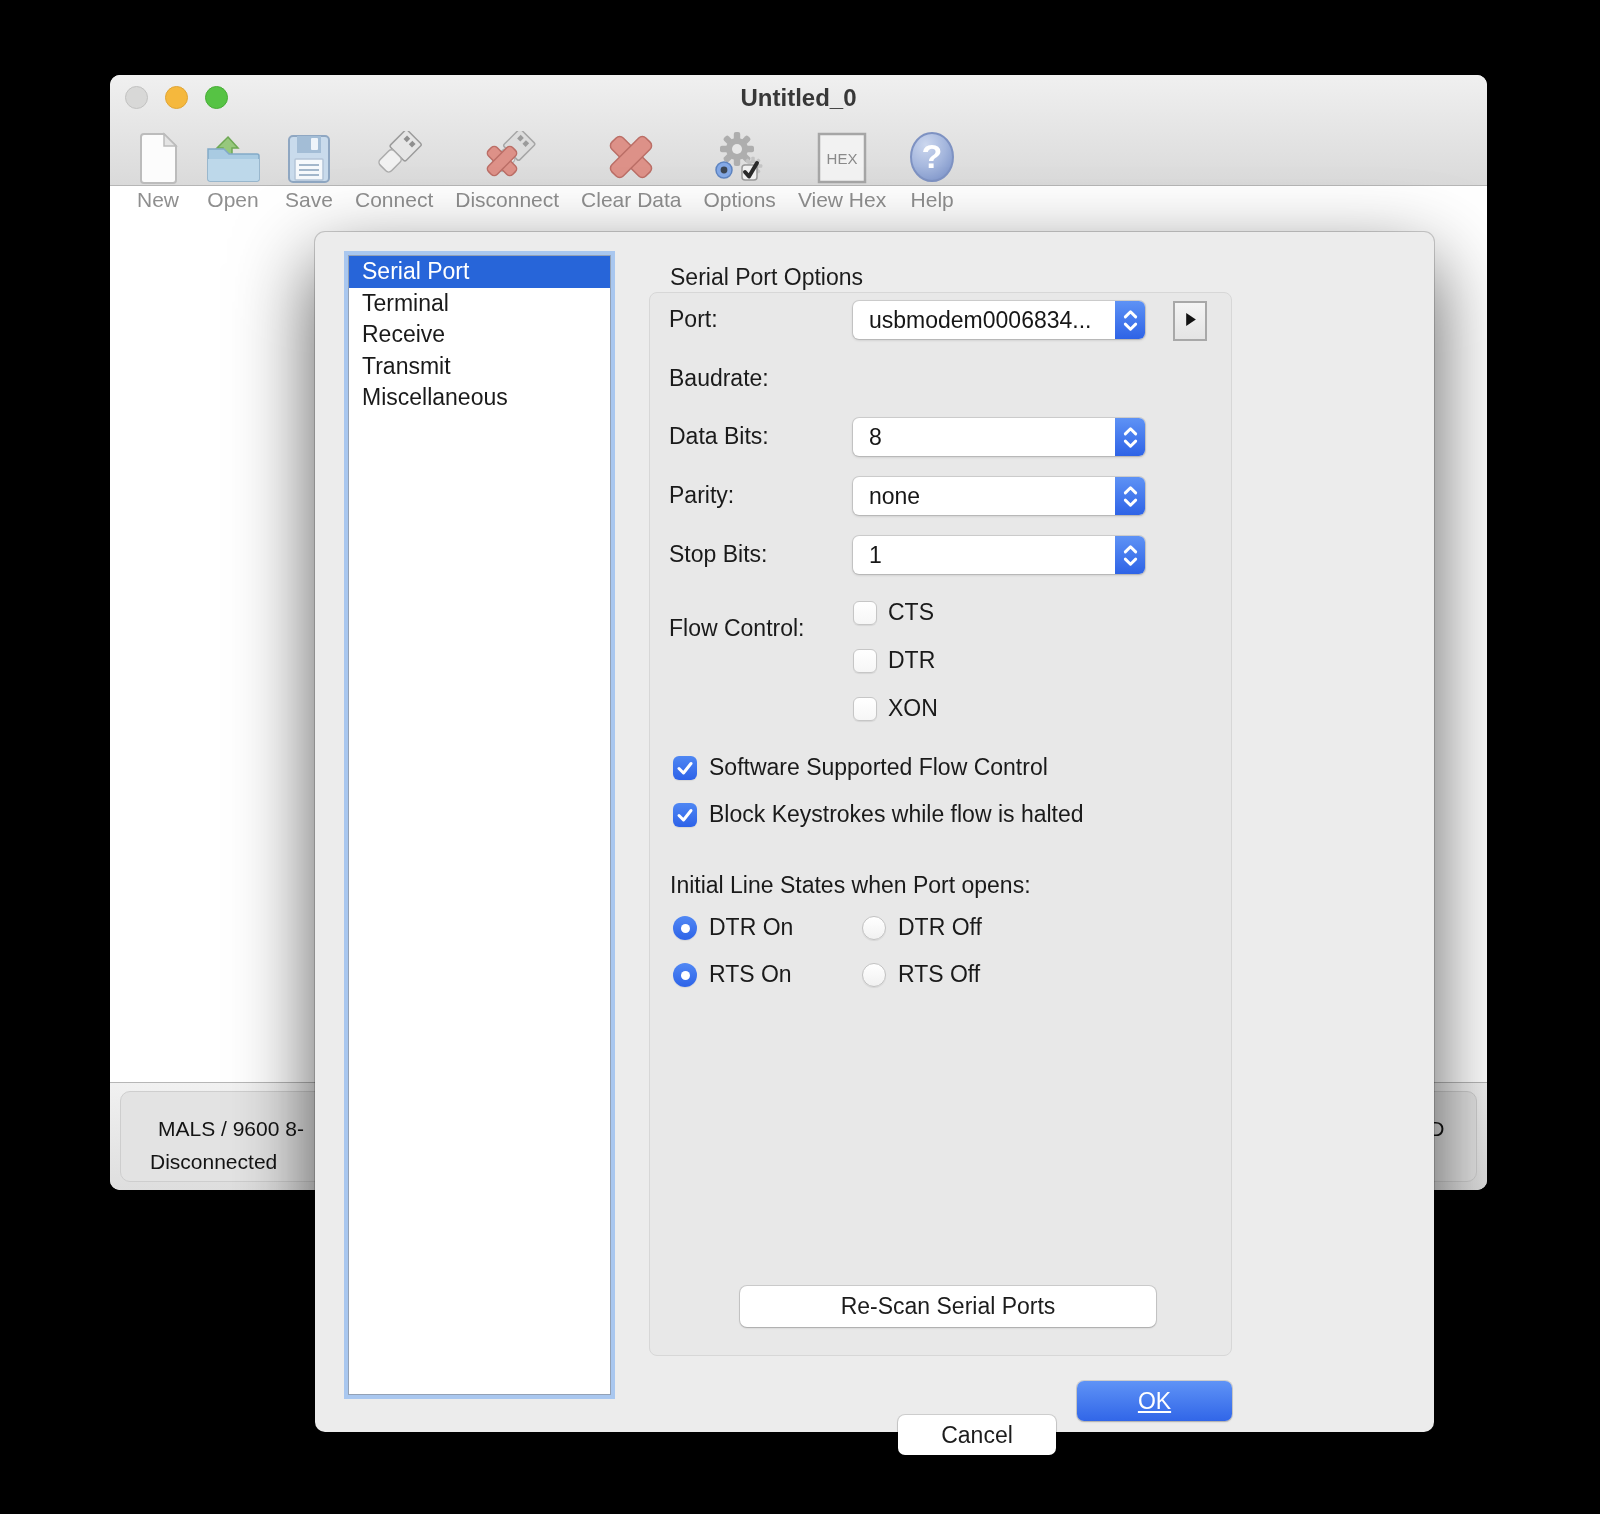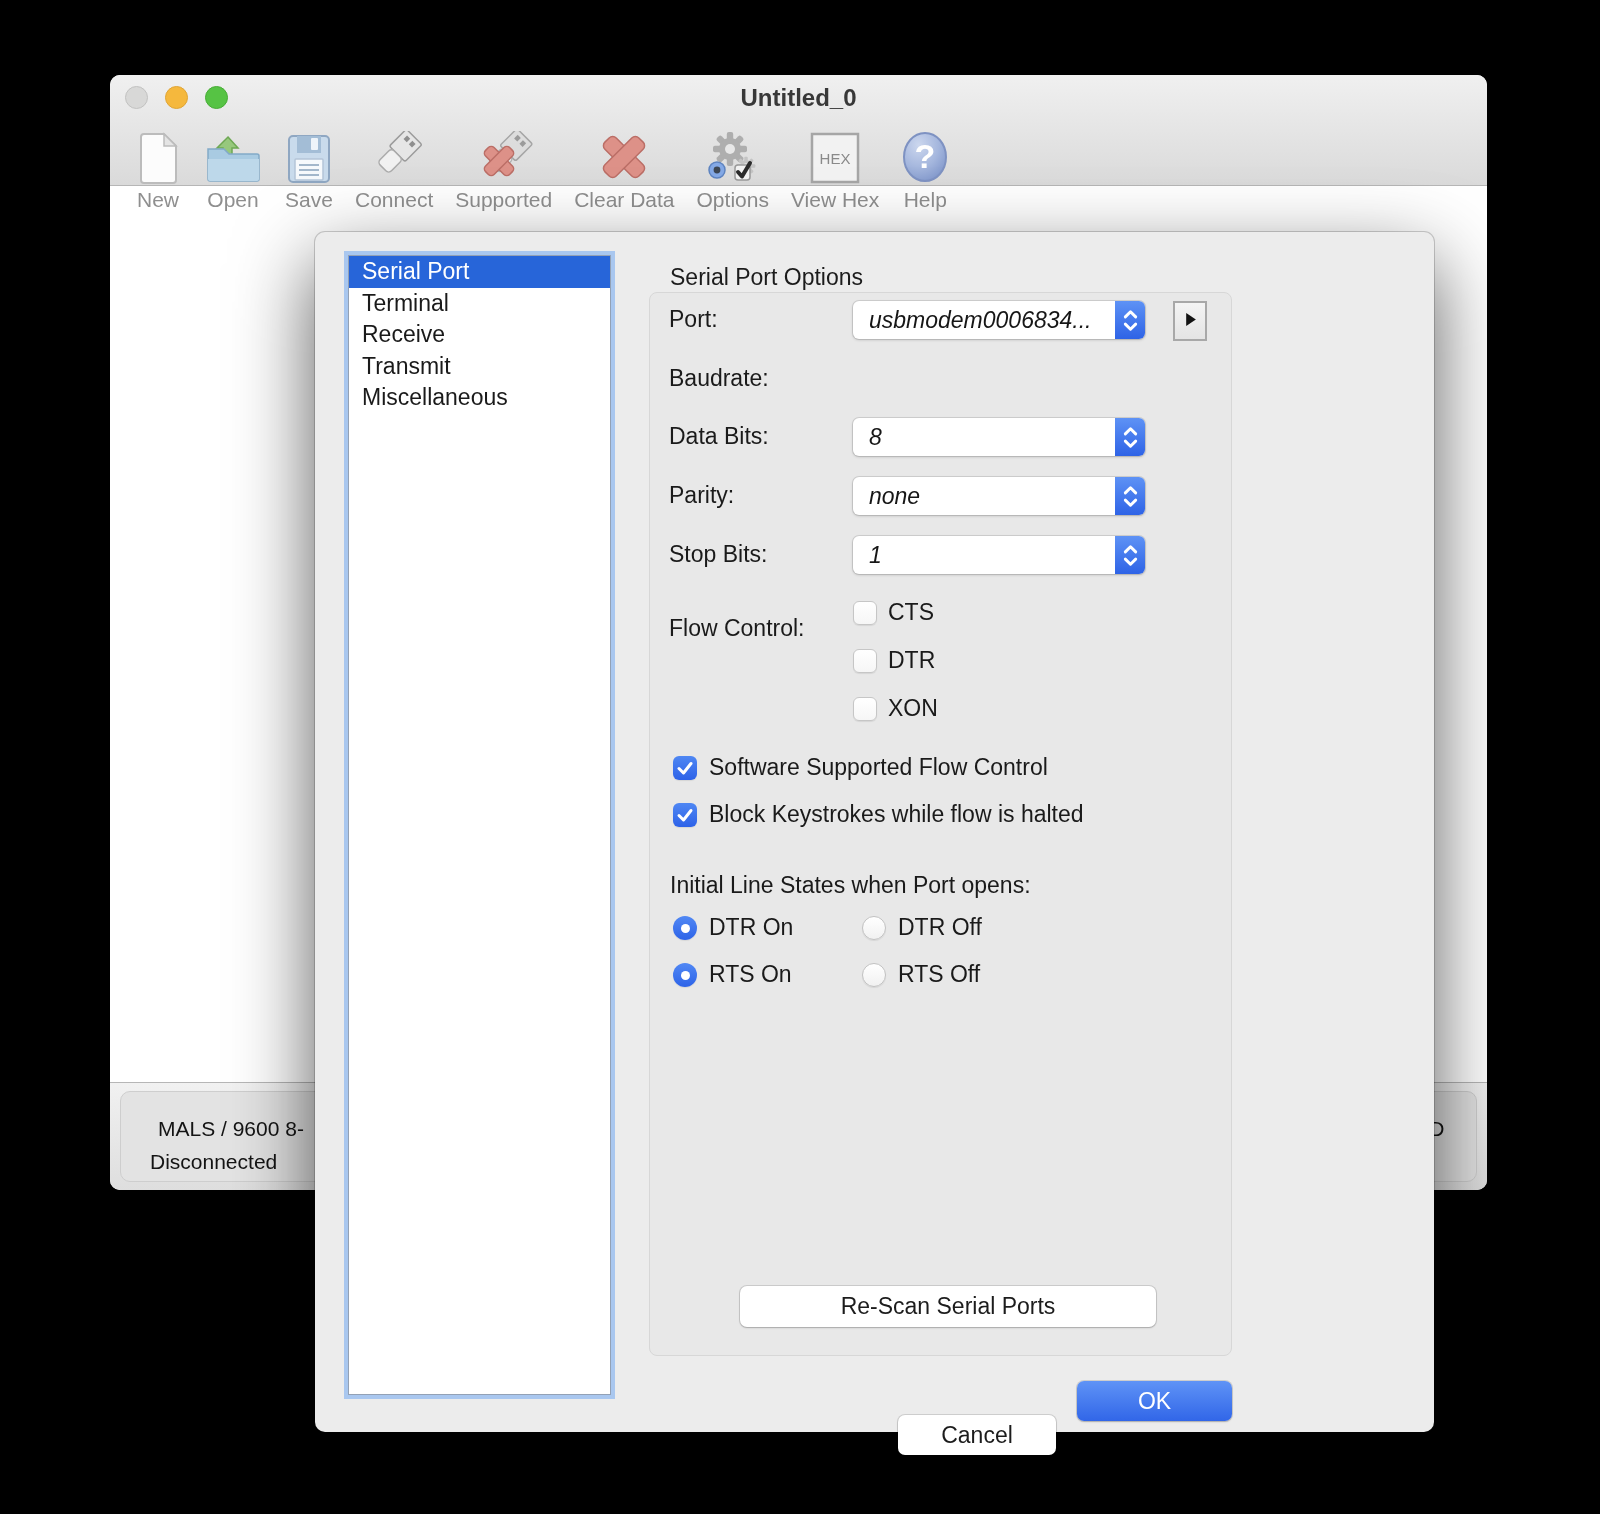--- a/index.html
+++ b/index.html
@@ -56,21 +56,21 @@
     color:#1a1a1a; white-space:nowrap; }
   .cat-item.selected { background:#2765d9; color:#fff; }
 
   .pane-title { position:absolute; left:355px; top:32px; font-size:23px; color:#1c1c1c; }
   .groupbox { position:absolute; left:334px; top:60px; width:583px; height:1064px;
     background:#e8e8e8; border:1px solid #d7d7d7; border-radius:8px; }
 
   .f-label { position:absolute; left:354px; font-size:23px; color:#1a1a1a; white-space:nowrap; }
   .popup { position:absolute; left:538px; width:292px; height:38px; background:#fff;
     border-radius:6px; box-shadow:0 0 0 1px rgba(0,0,0,.10), 0 1px 3px rgba(0,0,0,.18); }
-  .popup-val { line-height:38px; padding-left:16px; font-size:23px; color:#161616; white-space:nowrap;font-style:italic; }
+  .popup-val { line-height:38px; padding-left:16px; font-size:23px; color:#161616; white-space:nowrap; }
   .stepper { position:absolute; right:0; top:0; width:30px; height:38px;
     border-radius:0 6px 6px 0; background:linear-gradient(#5e92f5,#2e63e6);
     display:flex; align-items:center; justify-content:center; }
   .arrow-btn { position:absolute; left:858px; top:69px; width:34px; height:40px;
     background:linear-gradient(#f4f4f4,#e4e4e4); border:2px solid #a8a8a8;
     display:flex; align-items:center; justify-content:center; }
 
   .cb { position:absolute; width:24px; height:24px; border-radius:6px;
     background:linear-gradient(#ffffff,#f6f6f6); border:1px solid #c6c6c6;
     box-shadow:0 1px 1px rgba(0,0,0,.08); }
@@ -82,21 +82,21 @@
   .radio.on { background:linear-gradient(#5188f4,#2d63e8); border:none;
     display:flex; align-items:center; justify-content:center; }
   .radio .dot { width:9px; height:9px; background:#fff; border-radius:50%; }
 
   .push-btn { position:absolute; background:#fff; border:none; border-radius:7px;
     box-shadow:0 0 0 1px rgba(0,0,0,.12), 0 1px 2px rgba(0,0,0,.18);
     font-size:23px; color:#1c1c1c; font-family:inherit; }
   .rescan-btn { left:425px; top:1054px; width:416px; height:41px; }
   .cancel-btn { left:583px; top:1183px; width:158px; height:40px; }
   .ok-btn { left:762px; top:1149px; width:155px; height:40px;
-    background:linear-gradient(#5f93f6,#3166e8); color:#fff; }
+    background:linear-gradient(#5f93f6,#3166e8); color:#fff;text-decoration:underline; }
 </style>
 </head>
 <body>
 
 <div class="canvas">
 
   <div class="main-window">
     <div class="window-top">
       <div class="lights">
         <span class="light light-close"></span>
@@ -165,21 +165,21 @@
                 <rect x="-6" y="-14" width="4.5" height="5" fill="#8f8f8f"></rect>
                 <rect x="1.5" y="-14" width="4.5" height="5" fill="#8f8f8f"></rect>
                 <rect x="-8" y="6" width="16" height="20" rx="4" fill="#ededed" stroke="#ababab" stroke-width="1.5"></rect>
               </g>
               <g transform="translate(27,30)">
                 <rect x="-17" y="-6" width="34" height="12" rx="4" transform="rotate(45)" fill="#dd9188" stroke="#bb6e66" stroke-width="1.5"></rect>
                 <rect x="-17" y="-6" width="34" height="12" rx="4" transform="rotate(-45)" fill="#dd9188" stroke="#bb6e66" stroke-width="1.5"></rect>
               </g>
             </svg>
           </span>
-          <span class="tb-label">Supported</span>
+          <span class="tb-label">Disconnect</span>
         </div>
 
         <div class="tb-item">
           <span class="tb-icon">
             <svg width="58" height="54" viewBox="0 0 58 54">
               <g transform="translate(29,26)">
                 <rect x="-24" y="-8" width="48" height="16" rx="5" transform="rotate(45)" fill="#dd9188" stroke="#bb6e66" stroke-width="1.5"></rect>
                 <rect x="-24" y="-8" width="48" height="16" rx="5" transform="rotate(-45)" fill="#dd9188" stroke="#bb6e66" stroke-width="1.5"></rect>
               </g>
             </svg>

